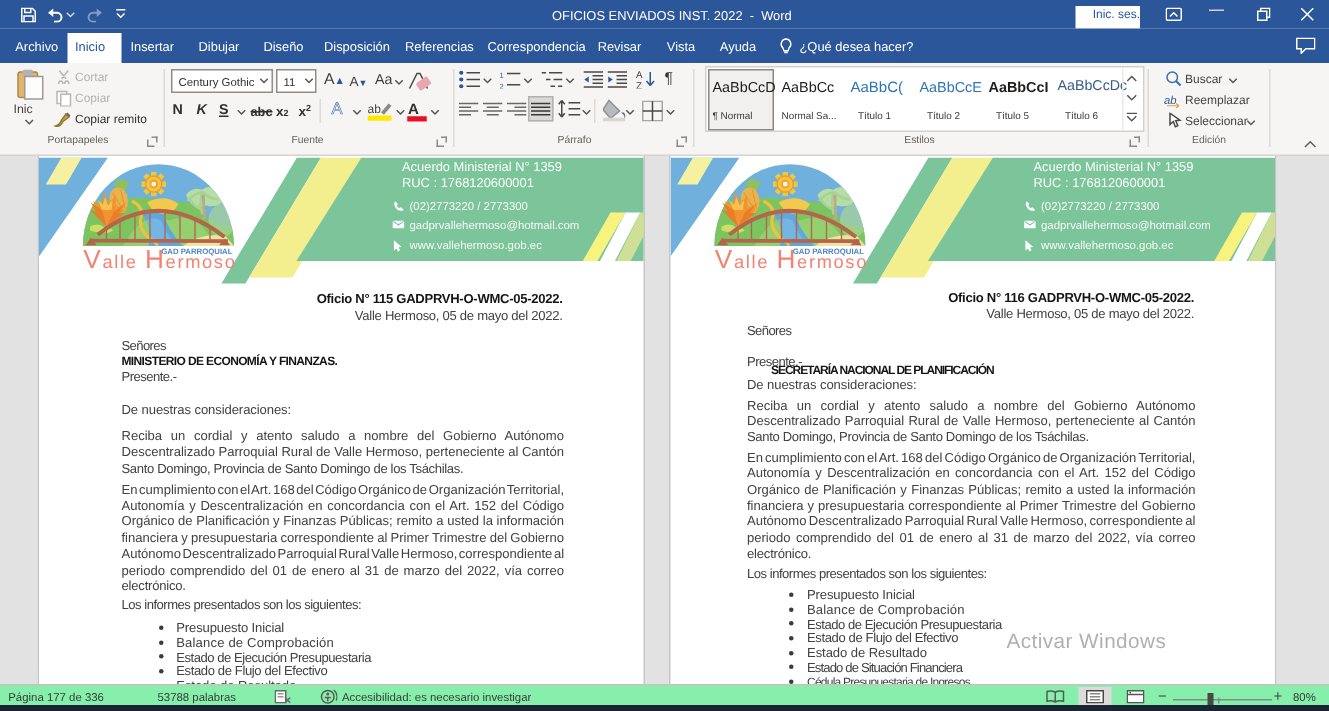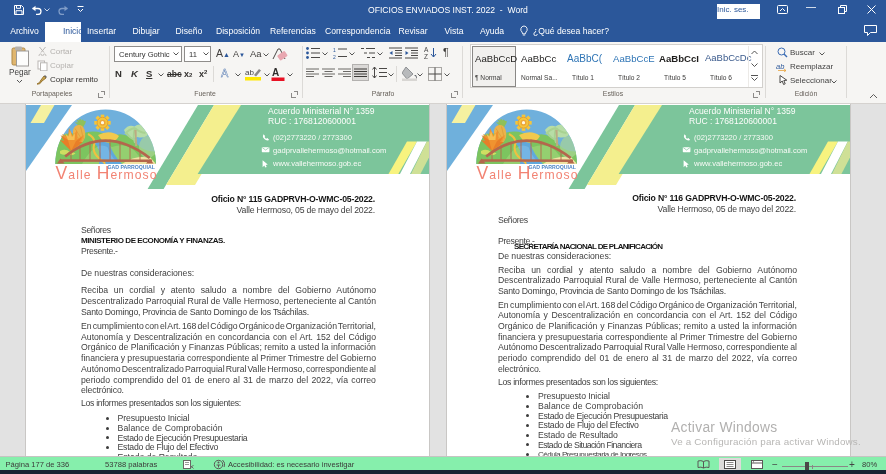--- a/index.html
+++ b/index.html
@@ -42,39 +42,39 @@
         <path d="M0.5 0.5 l2.5 2.5 l2.5 -2.5" stroke="#cdd8ea" fill="none"></path>
       </svg>
  <svg class="abs" style="left:58px;top:5px" width="11" height="10">
         <path d="M9.5 3.5 h-5.5 a3 3 0 0 0 0 6 h2" stroke="#7f9cc7" stroke-width="1.3" fill="none"></path>
         <path d="M6.5 0.7 L9.8 3.5 L6.5 6.3" fill="#7f9cc7"></path>
       </svg>
  <svg class="abs" style="left:77px;top:6px" width="7" height="7">
         <path d="M0.5 0.5 h6 M1 3 l2.5 2.5 l2.5 -2.5" stroke="#fff" fill="none"></path>
       </svg>
  <div class="abs" style="left:368px;top:5px;color:#fff;font-size:8.6px">OFICIOS ENVIADOS INST. 2022&nbsp; -&nbsp; Word</div>
- <div class="abs" style="left:717px;top:3.5px;width:43px;height:29px;background:#fff;color:#2b579a;font-size:8px;text-align:left;line-height:12.5px">Inic. ses.</div>
+ <div class="abs" style="left:717px;top:3.5px;width:43px;height:29px;background:#fff;color:#2b579a;font-size:8px;text-align:right;line-height:12.5px">Inic. ses.</div>
  <svg class="abs" style="left:777px;top:5px" width="11" height="9">
         <rect x="0.5" y="0.5" width="10" height="8" rx="1" stroke="#fff" fill="none"></rect>
         <path d="M3 6 l2.5 -2.5 l2.5 2.5" stroke="#fff" fill="none"></path>
       </svg>
  <div class="abs" style="left:806px;top:1px;color:#fff;font-size:10px">—</div>
  <svg class="abs" style="left:838px;top:5px" width="9" height="9">
         <rect x="0.5" y="2.5" width="6" height="6" stroke="#fff" fill="none"></rect>
         <path d="M2.5 2.5 v-2 h6 v6 h-2" stroke="#fff" fill="none"></path>
       </svg>
  <svg class="abs" style="left:867px;top:5px" width="9" height="9">
         <path d="M0.5 0.5 l8 8 M8.5 0.5 l-8 8" stroke="#fff" fill="none"></path>
       </svg>
 </div>
 
 <div id="tabrow">
  <div class="tab" style="left:9px;width:31px">Archivo</div>
  <div class="abs" style="left:45px;top:3px;width:36px;height:20px;background:#fff"></div>
- <div class="tab" style="left:45px;width:56px;color:#2b579a">Inicio</div>
+ <div class="tab" style="left:32px;width:56px;color:#2b579a">Inicio</div>
  <div class="tab" style="left:86px;width:31px">Insertar</div>
  <div class="tab" style="left:131px;width:30px">Dibujar</div>
  <div class="tab" style="left:175px;width:28px">Diseño</div>
  <div class="tab" style="left:216px;width:40px">Disposición</div>
  <div class="tab" style="left:270px;width:42px">Referencias</div>
  <div class="tab" style="left:325px;width:60px">Correspondencia</div>
  <div class="tab" style="left:398px;width:30px">Revisar</div>
  <div class="tab" style="left:442px;width:24px">Vista</div>
  <div class="tab" style="left:478px;width:28px">Ayuda</div>
  <svg class="abs" style="left:519px;top:6px" width="10" height="12">
@@ -104,21 +104,21 @@
  <div class="launch" style="left:753px;top:93px"></div>
  <svg class="abs" style="left:869px;top:93px" width="9" height="6">
         <path d="M1 5 l3.5 -3.5 l3.5 3.5" stroke="#5f5d5b" fill="none"></path>
       </svg>
 
  <svg class="abs" style="left:10px;top:46px" width="20" height="21">
   <rect x="2" y="2" width="13" height="17" rx="1.5" fill="#e0b66e" stroke="#ad8849"></rect>
   <rect x="5" y="0.5" width="7" height="4" rx="1" fill="#b5b2af"></rect>
   <rect x="6.5" y="5" width="12" height="15" fill="#fdfdfc" stroke="#9c9a98"></rect>
  </svg>
- <div class="ric" style="left:9px;top:68px;font-size:8.2px">Pegar</div>
+ <div class="ric" style="left:9px;top:68px;font-size:8.2px">Inic</div>
  <svg class="abs" style="left:16px;top:79px" width="7" height="5">
         <path d="M1 1 l2.5 2.5 L6 1" stroke="#555" fill="none"></path>
       </svg>
  <svg class="abs" style="left:37px;top:46px" width="11" height="10">
         <path d="M8.5 1 L4 6.5 M2.5 1 L7 6.5 M3.5 8 a1.4 1.4 0 1 0 0.01 0 M7.5 8 a1.4 1.4 0 1 0 0.01 0" stroke="#b9b6b3" fill="none"></path>
       </svg>
  <div class="ric" style="left:50px;top:47px;color:#b4b1ae">Cortar</div>
  <svg class="abs" style="left:37px;top:60px" width="11" height="11">
         <rect x="1" y="1" width="6.5" height="8" fill="#fff" stroke="#b9b6b3"></rect>
         <rect x="3.5" y="2.8" width="6.5" height="8" fill="#fff" stroke="#b9b6b3"></rect>
@@ -537,21 +537,20 @@
 <div style="position:absolute;left:79.3px;top:320.0px;width:3px;height:3px;border-radius:50%;background:#3c3c3c"></div>
 <div class="ln" id="b20" style="left:91.0px;top:316.4px;letter-spacing:-0.25px;">Estado de Flujo del Efectivo</div>
 <div style="position:absolute;left:79.3px;top:329.7px;width:3px;height:3px;border-radius:50%;background:#3c3c3c"></div>
 <div class="ln" id="b21" style="left:91.0px;top:326.1px;letter-spacing:-0.04px;">Estado de Resultado</div>
 <div style="position:absolute;left:79.3px;top:339.4px;width:3px;height:3px;border-radius:50%;background:#3c3c3c"></div>
 <div class="ln" id="b22" style="left:91.0px;top:335.8px;letter-spacing:-0.56px;">Estado de Situación Financiera</div>
 <div style="position:absolute;left:79.3px;top:349.1px;width:3px;height:3px;border-radius:50%;background:#3c3c3c"></div>
 <div class="ln" id="b23" style="left:91.0px;top:345.5px;font-size:8px;letter-spacing:-0.51px;">Cédula Presupuestaria de Ingresos</div>
  </div>
  <div id="wm1">Activar Windows</div>
- <div id="wm2">Ve a Configuración para activar Windows.</div>
 </div>
 
 <div id="status">
  <div class="st" style="left:5.5px">Página 177 de 336</div>
  <div class="st" style="left:105px">53788 palabras</div>
  <svg class="abs" style="left:183px;top:3px" width="11" height="9">
         <rect x="0.5" y="0.5" width="7" height="8" fill="#fff" stroke="#6a6865"></rect>
         <path d="M2 2.5 h4 M2 4.5 h4" stroke="#9a9896"></path>
         <path d="M7 5 l3.5 3.5 M10.5 5 L7 8.5" stroke="#6a6865"></path>
       </svg>

